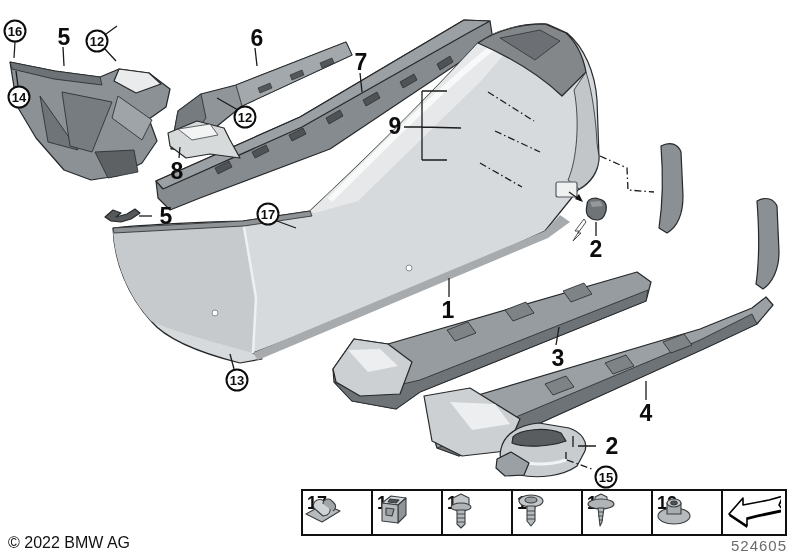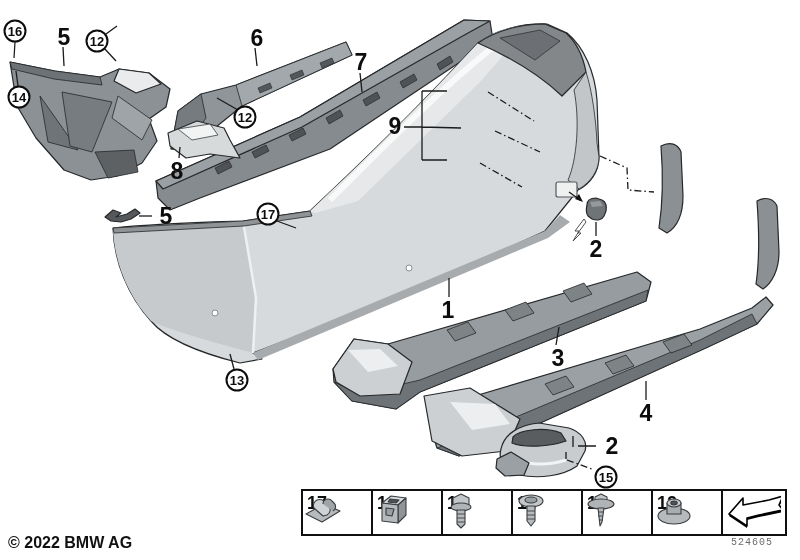--- a/index.html
+++ b/index.html
@@ -11,22 +11,22 @@
   .balloon{position:absolute;width:19px;height:19px;border:2px solid #0d0d0d;border-radius:50%;
            background:#fff;color:#0d0d0d;font-weight:bold;font-size:13px;line-height:19px;
            text-align:center;transform:translate(-50%,-50%);}
   #legend{position:absolute;left:301px;top:489px;width:486px;height:47px;
           border:2px solid #101010;box-sizing:border-box;display:flex;background:#fff;}
   .cell{position:relative;border-right:2px solid #101010;box-sizing:border-box;flex:0 0 70px;}
   .cell:last-child{border-right:none;flex:1 1 auto;}
   .cell .cnum{position:absolute;left:4px;top:2px;font-weight:bold;font-size:18px;color:#0d0d0d;}
   .cell svg{position:absolute;right:1px;bottom:1px;}
   .cell.arrowcell svg{right:4px;bottom:3px;}
-  #copyright{position:absolute;left:8px;top:534px;font-size:16px;color:#111;font-weight:bold;}
-  #diagno{position:absolute;left:731px;top:537px;font-size:10px;color:#6b6b6b;letter-spacing:1px;font-family:Liberation Mono, monospace;}
+  #copyright{position:absolute;left:8px;top:534px;font-size:16px;color:#111;}
+  #diagno{position:absolute;left:731px;top:537px;font-size:15px;color:#6b6b6b;letter-spacing:1px;}
 </style>
 </head>
 <body>
 
 <div id="stage">
 
   <svg width="800" height="560" viewBox="0 0 800 560">
     <g stroke="#26282a" stroke-width="1.2" stroke-linejoin="round">
 
       <g>

